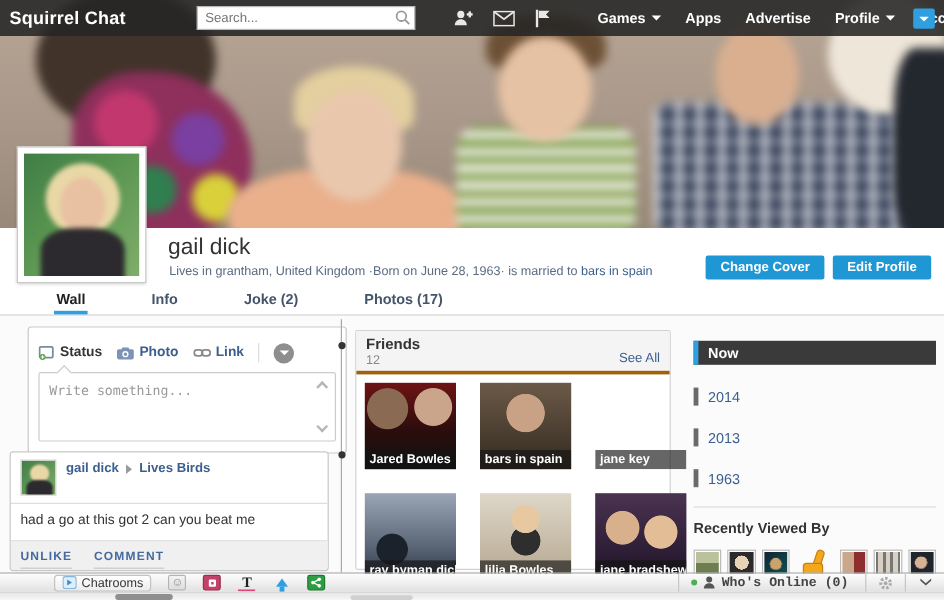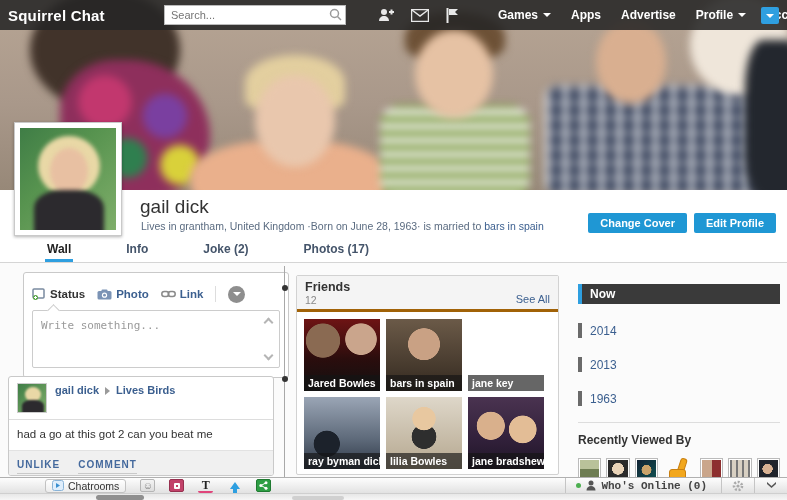--- a/index.html
+++ b/index.html
@@ -122,21 +122,21 @@
   .vsep{position:absolute;left:284px;top:3px;height:211px;border-left:1px solid #a8a8a8;}
   .vsep .dot{position:absolute;left:-3px;width:6px;height:6px;border-radius:50%;background:#333;}
 
   
   .friends{position:absolute;left:296px;top:12px;width:263px;height:200px;border:1px solid #d2d2d2;
     border-radius:2px;background:#fff;}
   .f-head{background:#f4f4f4;border-bottom:3px solid #a16207;padding:4px 8px 3px;position:relative;}
   .f-title{font-size:12.5px;font-weight:bold;color:#333;}
   .f-count{font-size:10.5px;color:#888;}
   .f-seeall{position:absolute;right:8px;bottom:4px;font-size:11px;color:#3b5f8f;text-decoration:none;}
-  .f-grid{display:grid;grid-template-columns:repeat(3,76px);gap:6px;padding:7px;}
+  .f-grid{display:grid;grid-template-columns:repeat(3,76px);gap:20px;padding:7px;}
   .ftile{position:relative;width:76px;height:72px;overflow:hidden;cursor:pointer;}
   .fname{position:absolute;left:0;right:0;bottom:0;background:rgba(20,20,20,.65);color:#fff;
     font-size:10.5px;font-weight:bold;padding:2px 4px;white-space:nowrap;overflow:hidden;}
   .fp1{background:radial-gradient(circle at 25% 30%,#8a6a52 0 22%,transparent 23%),
        radial-gradient(circle at 75% 28%,#caa58c 0 20%,transparent 21%),
        linear-gradient(180deg,#6e1414 0%,#2b0d0d 55%,#111 100%);}
   .fp2{background:radial-gradient(circle at 50% 35%,#c9a184 0 26%,transparent 27%),
        linear-gradient(180deg,#6b5a48 0%,#4a3d30 60%,#33291f 100%);}
   .fp3{background:radial-gradient(circle at 55% 45%,#c7a briefly 0,transparent 0),
        radial-gradient(circle at 55% 45%,#c7a276 0 30%,transparent 31%),

